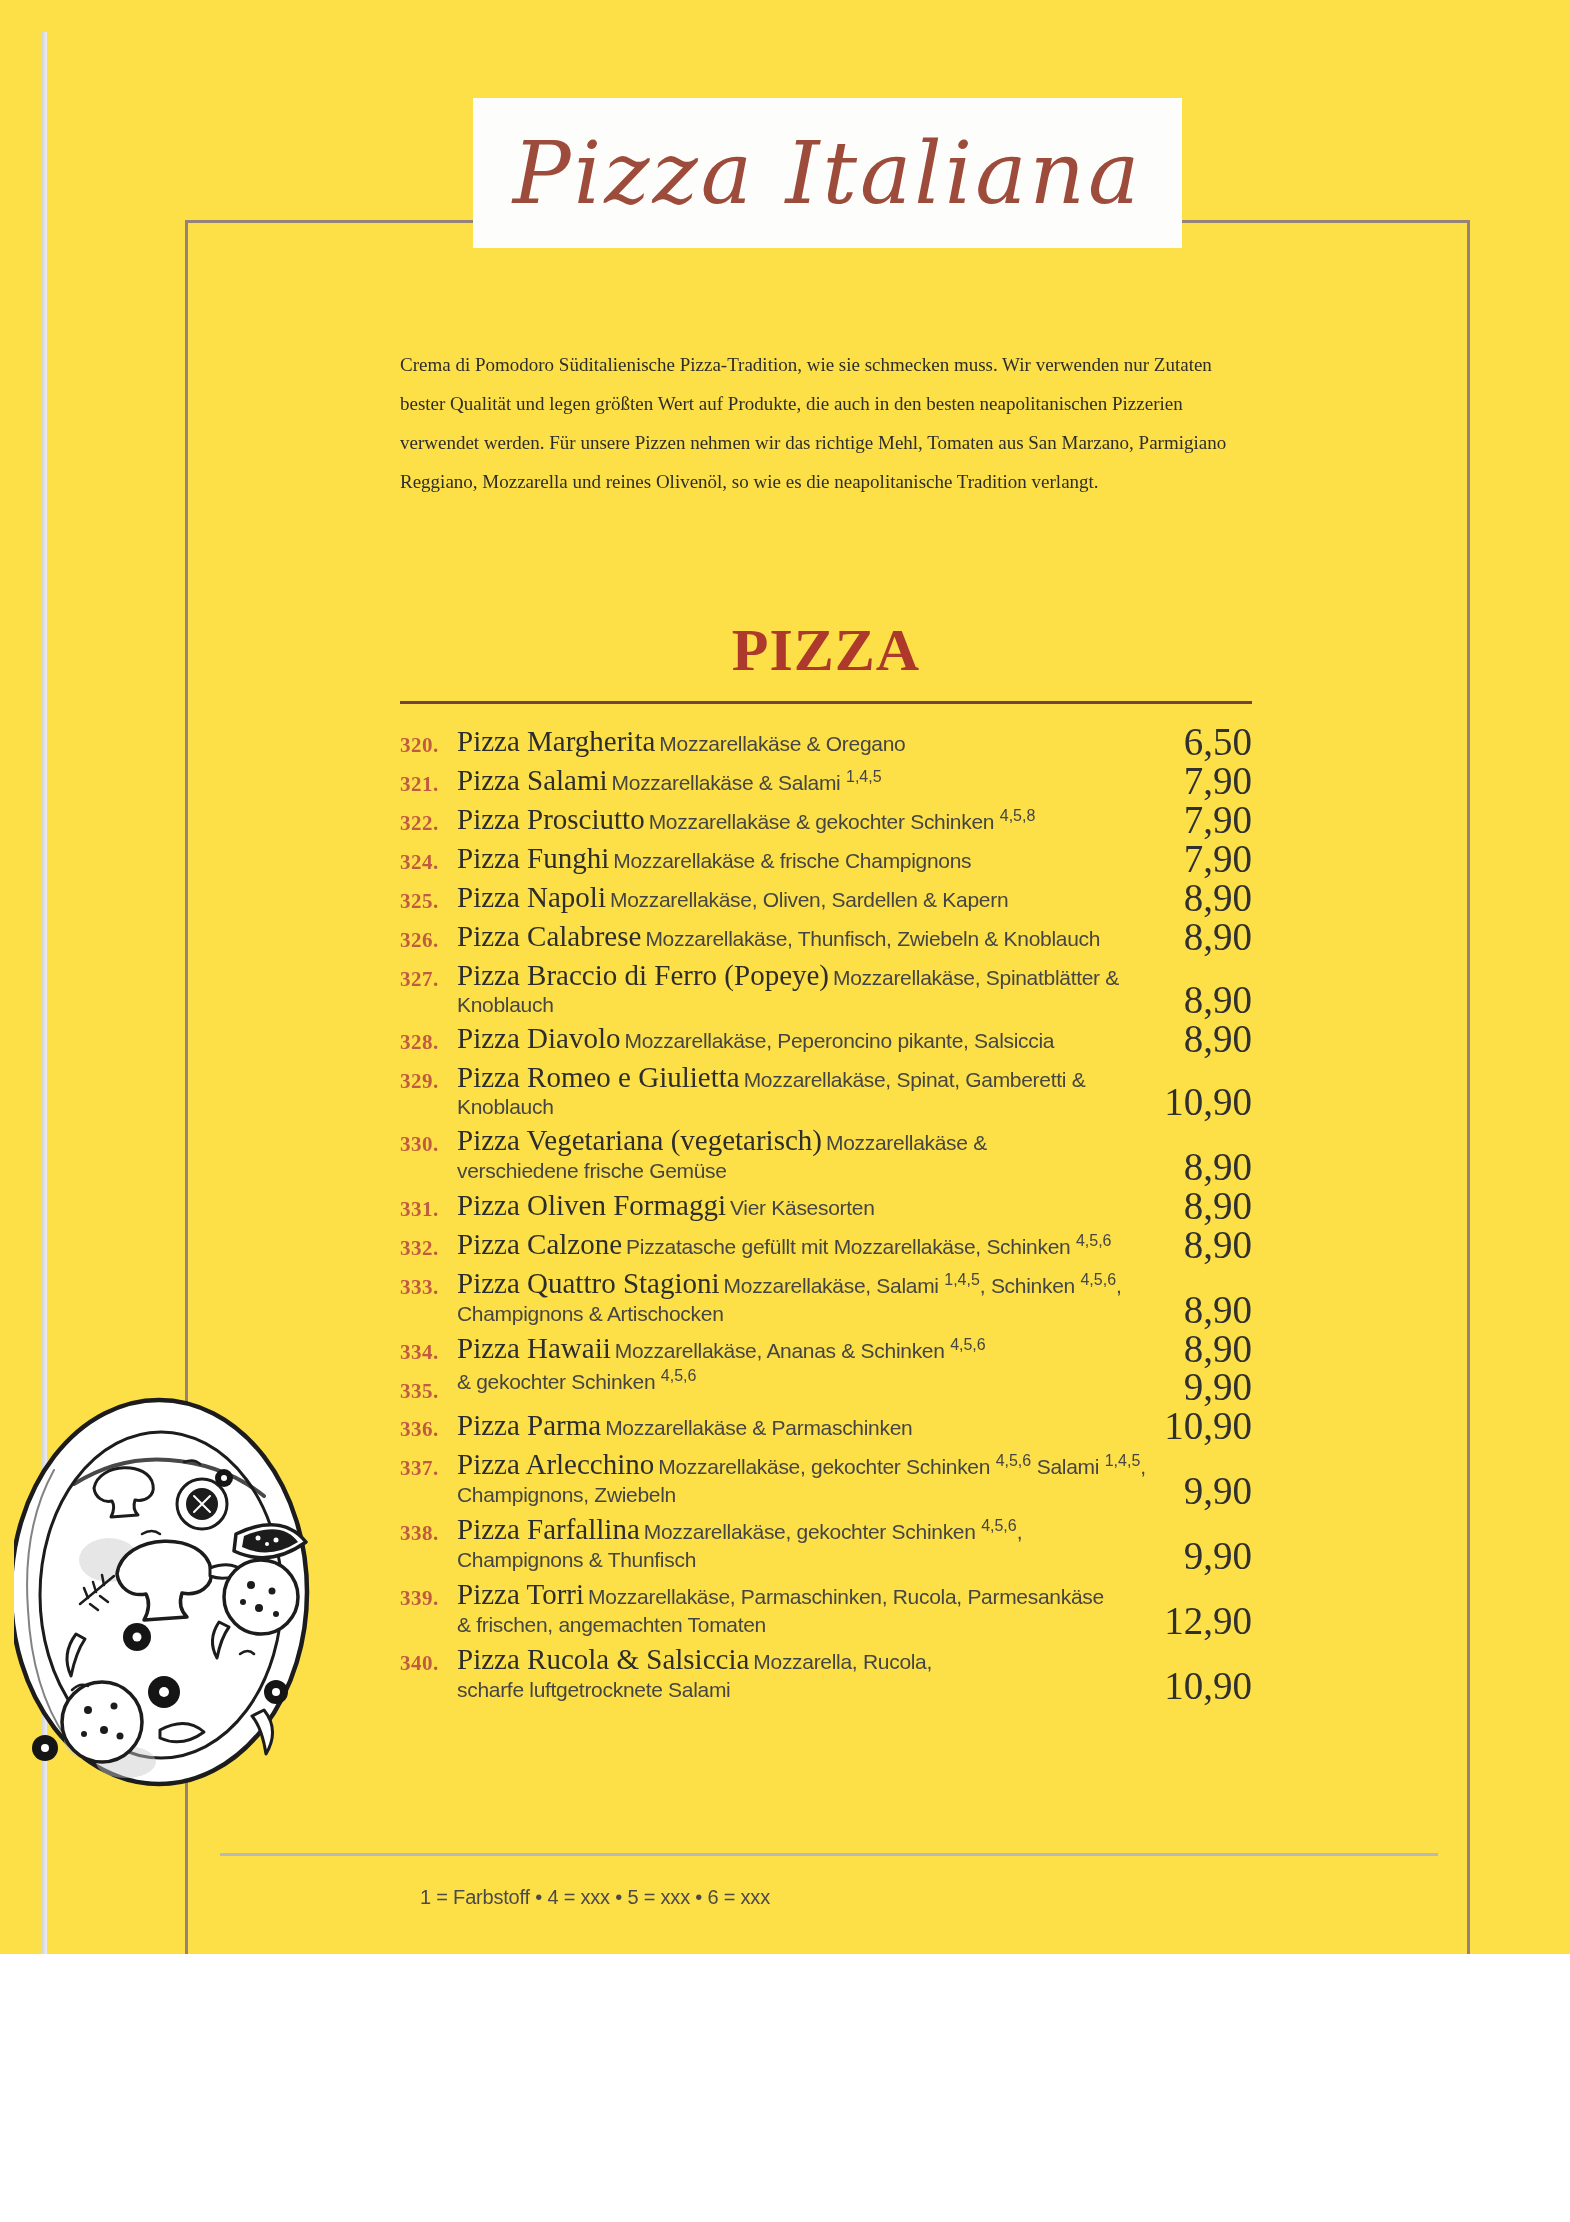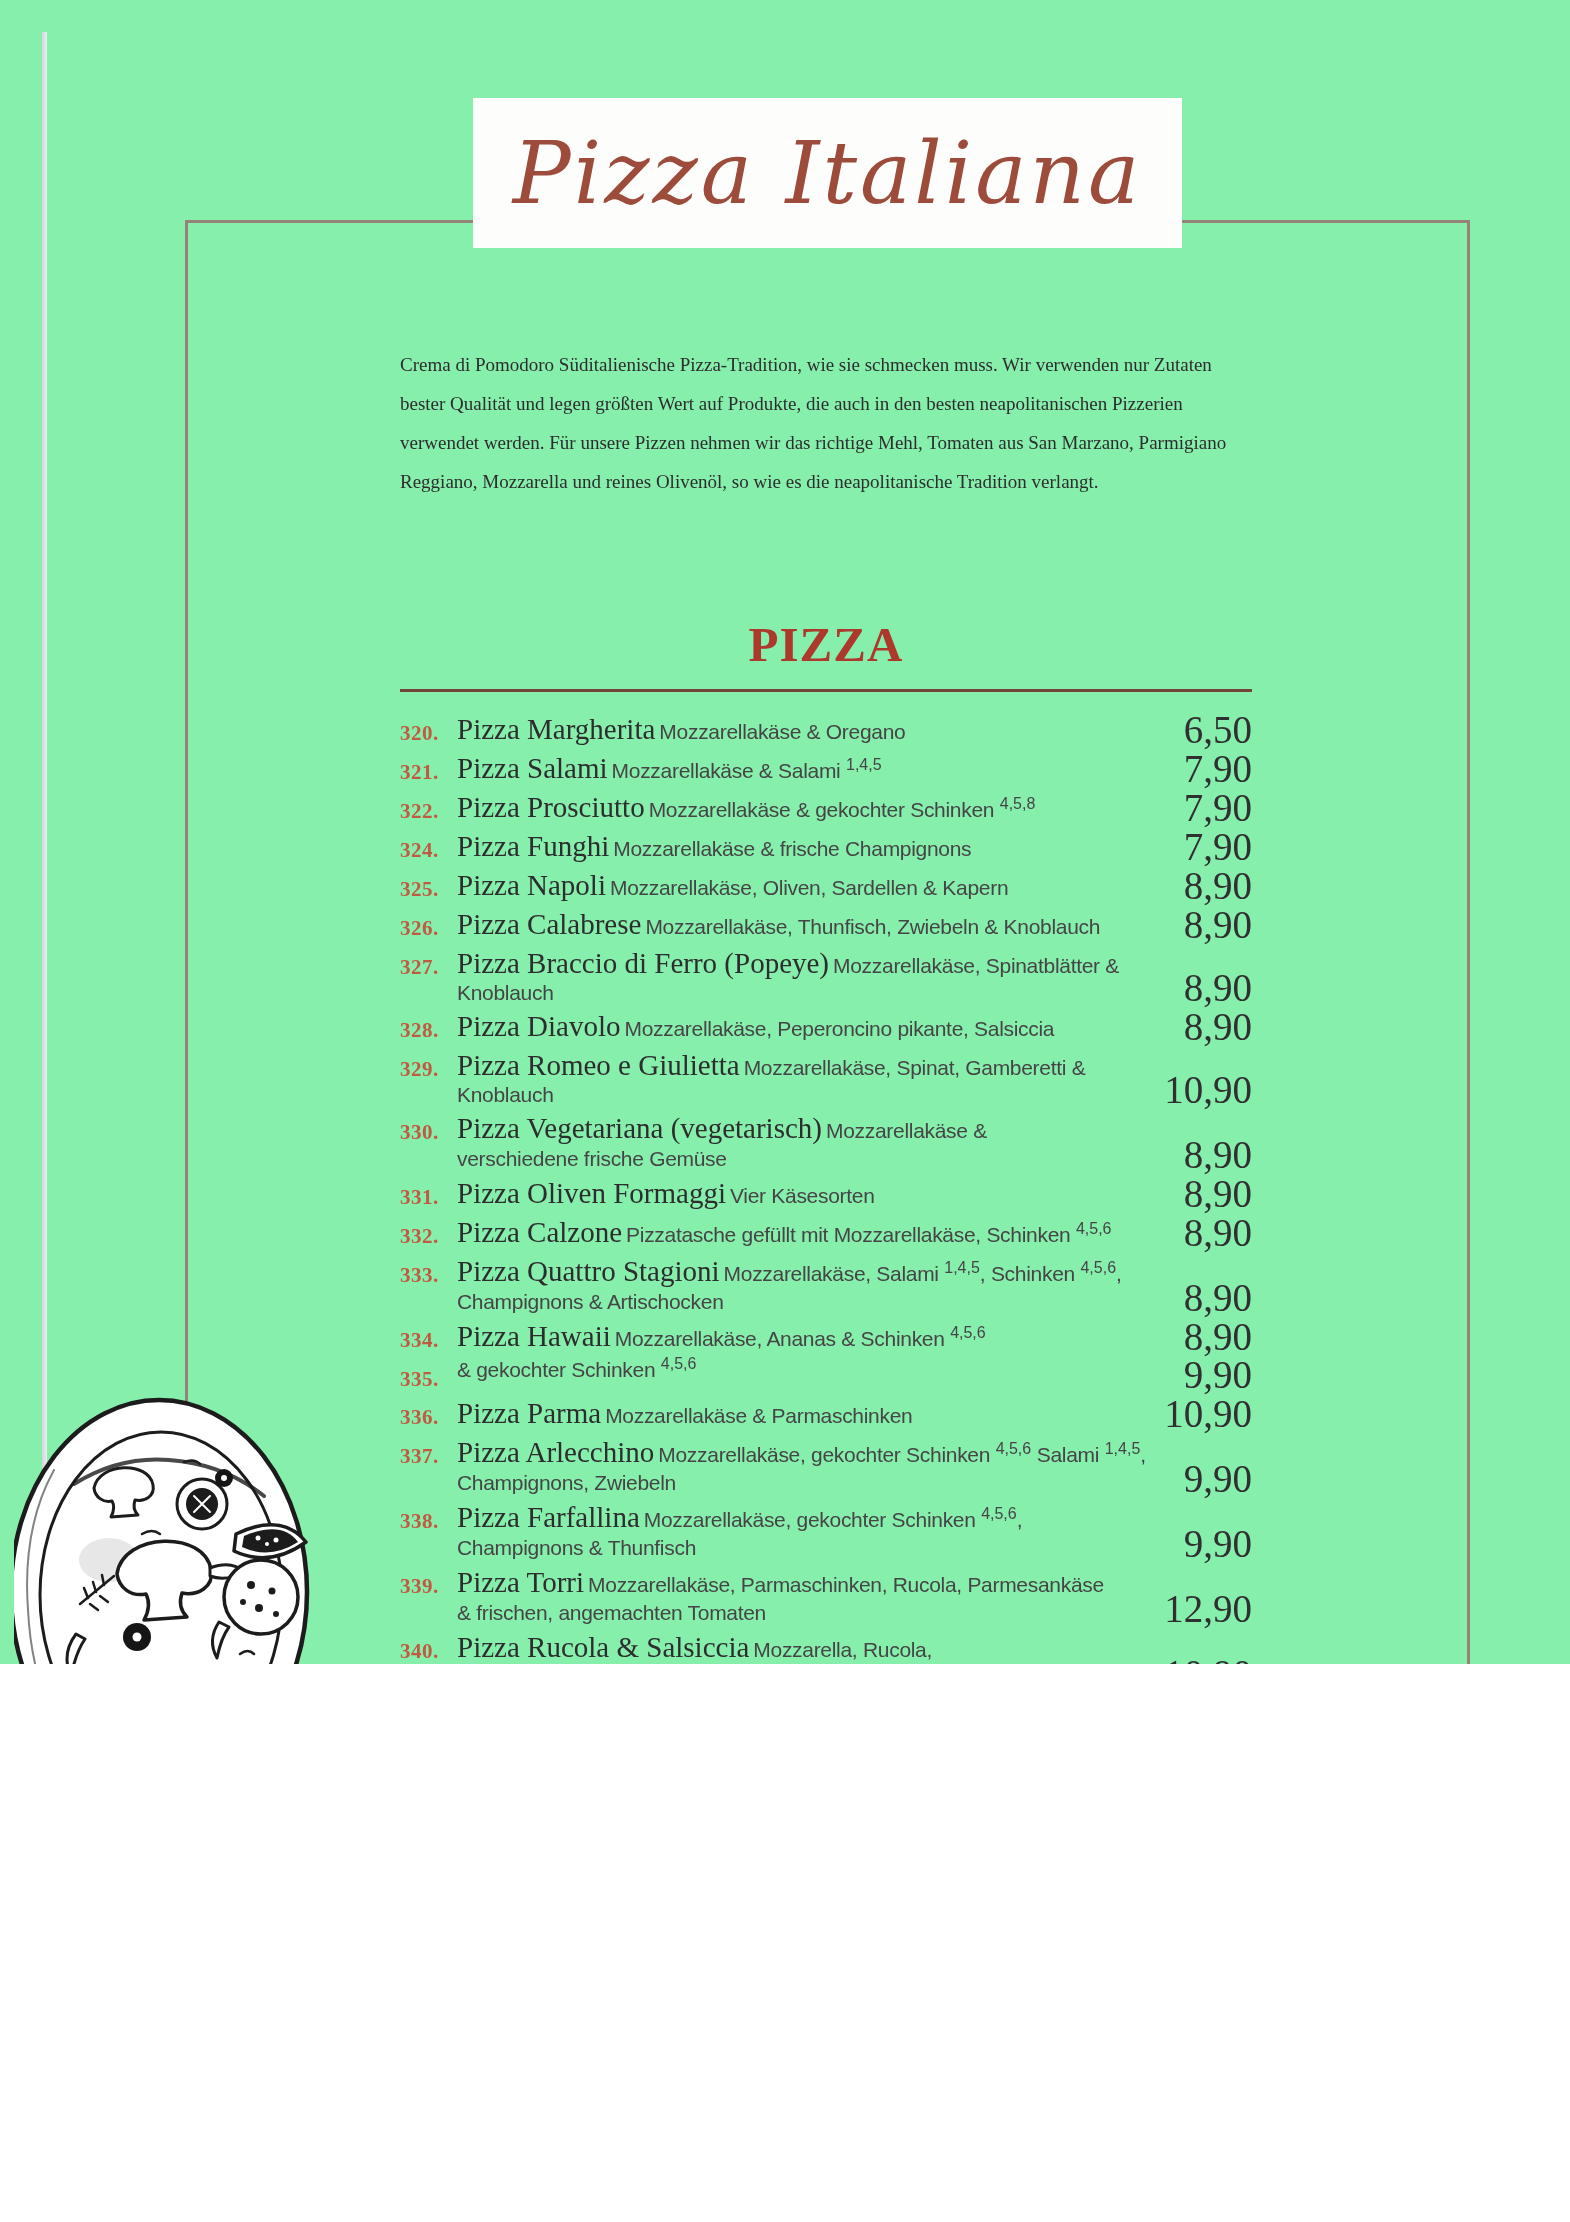--- a/index.html
+++ b/index.html
@@ -1,19 +1,19 @@
 <!DOCTYPE html>
 <html><head>
 <meta charset="utf-8">
 <style>
   html,body{margin:0;padding:0;background:#fff;}
   .page{
     position:relative;
-    width:1570px;height:1664px;
-    background:#86efac;
+    width:1570px;height:1954px;
+    background:#fde047;
     overflow:hidden;
     font-family:"Liberation Serif", serif;
   }
   .edge-line{
     position:absolute;left:42px;top:32px;width:5px;height:2190px;
     background:linear-gradient(to right,#d4d4da,#ecedf0);
     z-index:0;
   }
   .frame{
     position:absolute;left:185px;top:220px;width:1285px;height:1784px;
@@ -39,21 +39,21 @@
   .intro{
     position:absolute;left:400px;top:326px;width:832px;z-index:2;
     font-size:19px;line-height:39px;color:var(--body,#2d2d2d);
     text-align:left;
   }
   .menu{
     position:absolute;left:400px;top:616px;width:852px;z-index:2;
   }
   .menu-heading{
     text-align:center;
-    font-size:49px;font-weight:700;letter-spacing:1px;
+    font-size:60px;font-weight:700;letter-spacing:1px;
     color:var(--heading,#ac392b);
     margin:0 0 16px 0;
   }
   .rule{
     height:3px;background:var(--rule,#73443c);
     margin:0 0 19px 0;
   }
   .row{display:flex;margin-bottom:3px;}
   .num{
     flex:0 0 57px;

